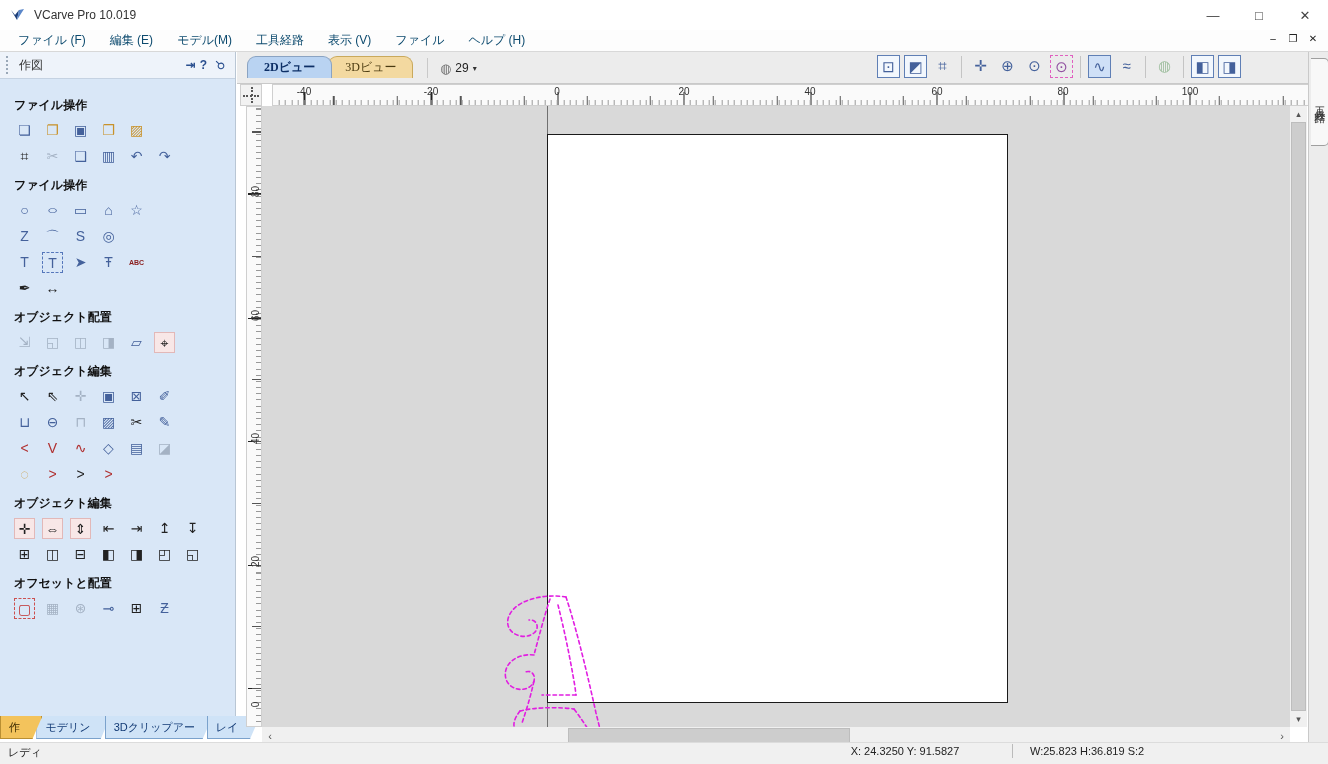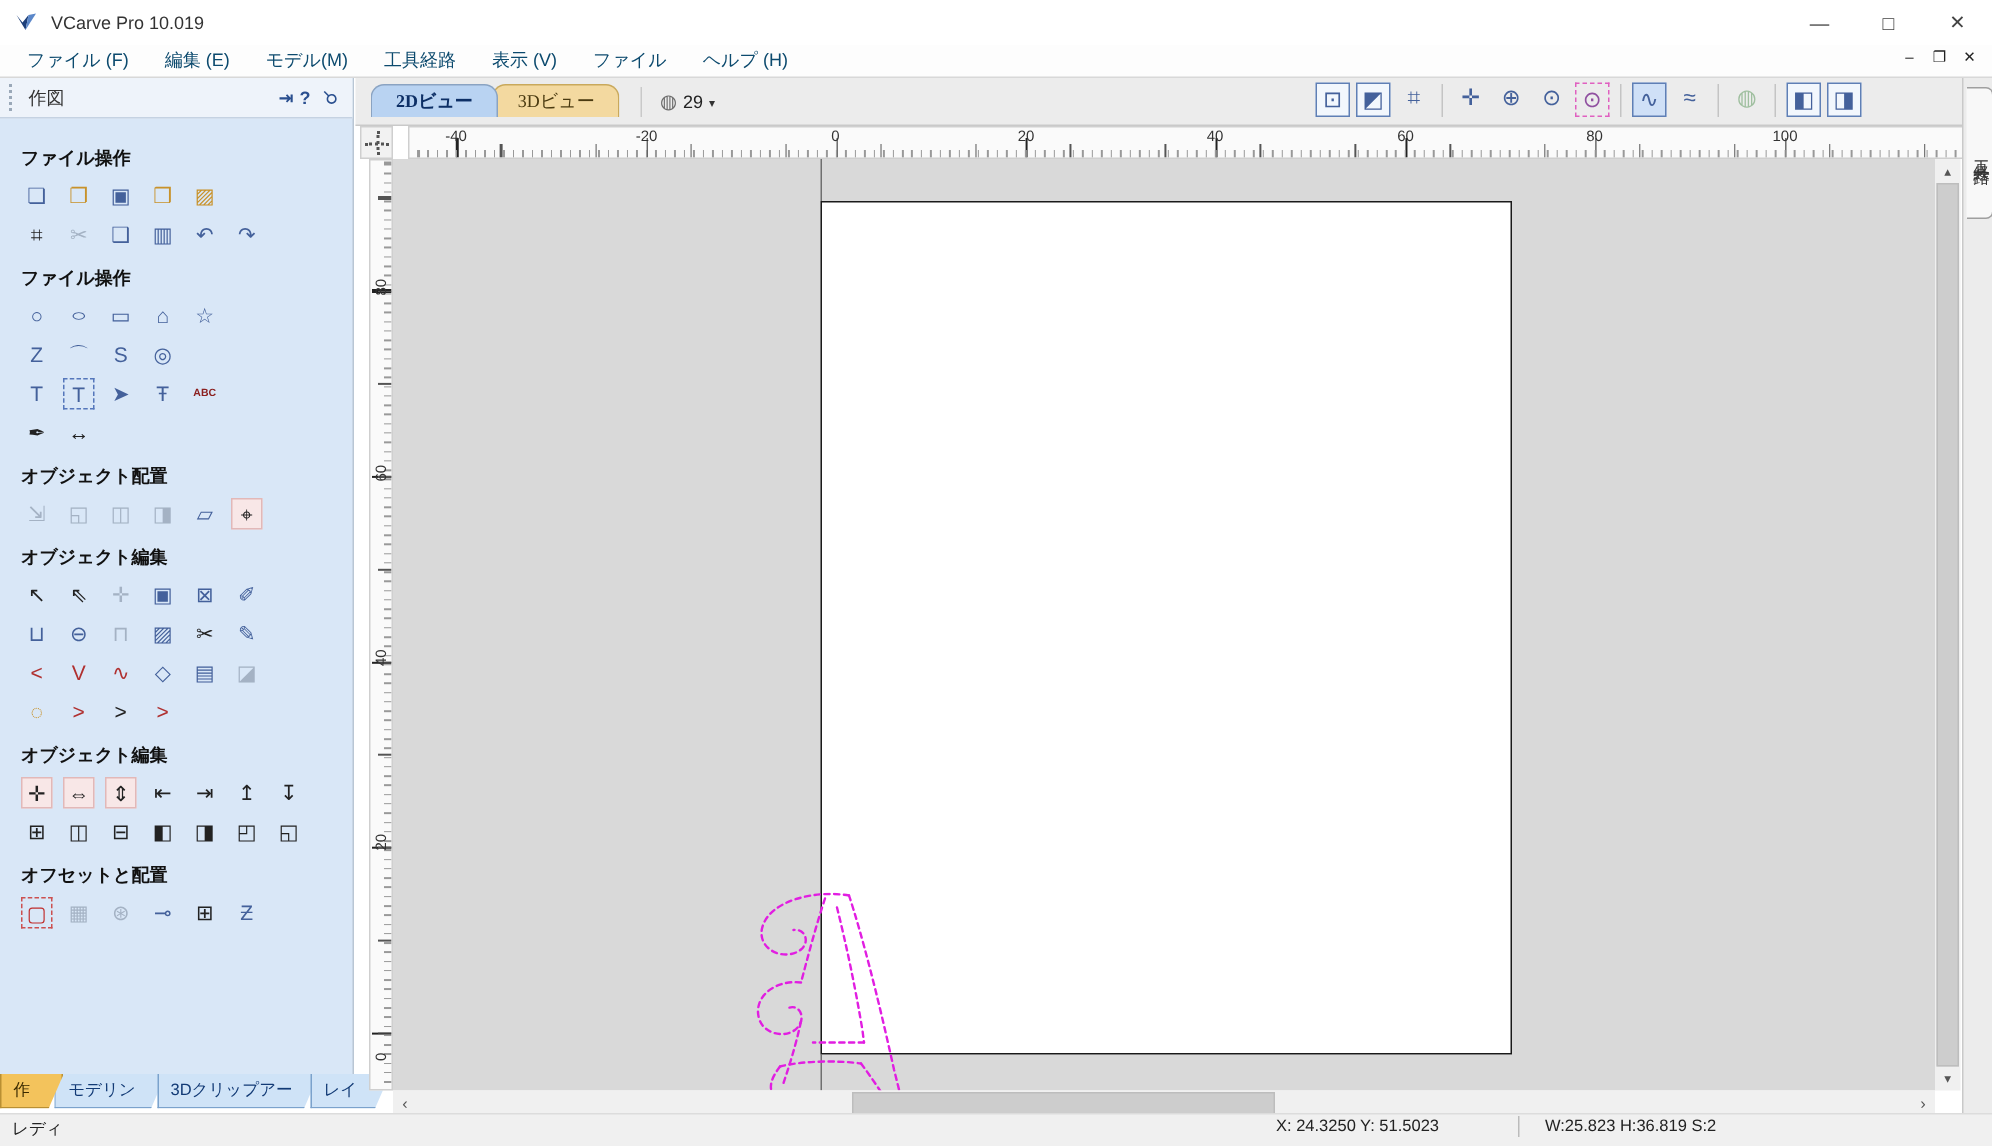--- a/index.html
+++ b/index.html
@@ -375,18 +375,18 @@
   </div>
 
   <div id="rightrail">
     <div id="righttab">
       <span>工具経路</span>
     </div>
   </div>
 
   <div id="statusbar">
     <span id="status-ready">レディ</span>
-    <span id="status-xy">X: 24.3250 Y: 51.5023</span>
+    <span id="status-xy">X: 24.3250 Y: 91.5827</span>
     <span id="status-div"></span>
     <span id="status-whs">W:25.823   H:36.819  S:2</span>
   </div>
 
 </div>
 
 </body></html>

